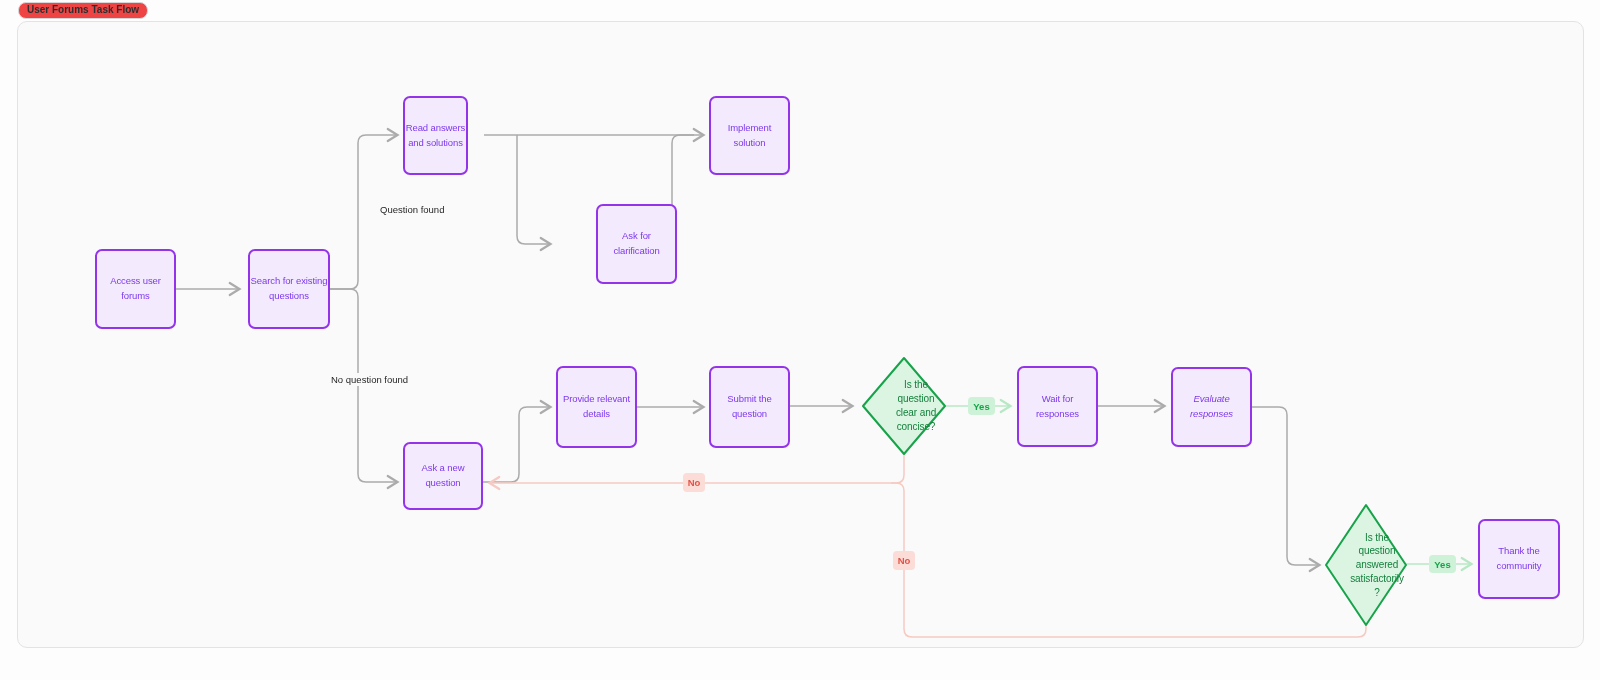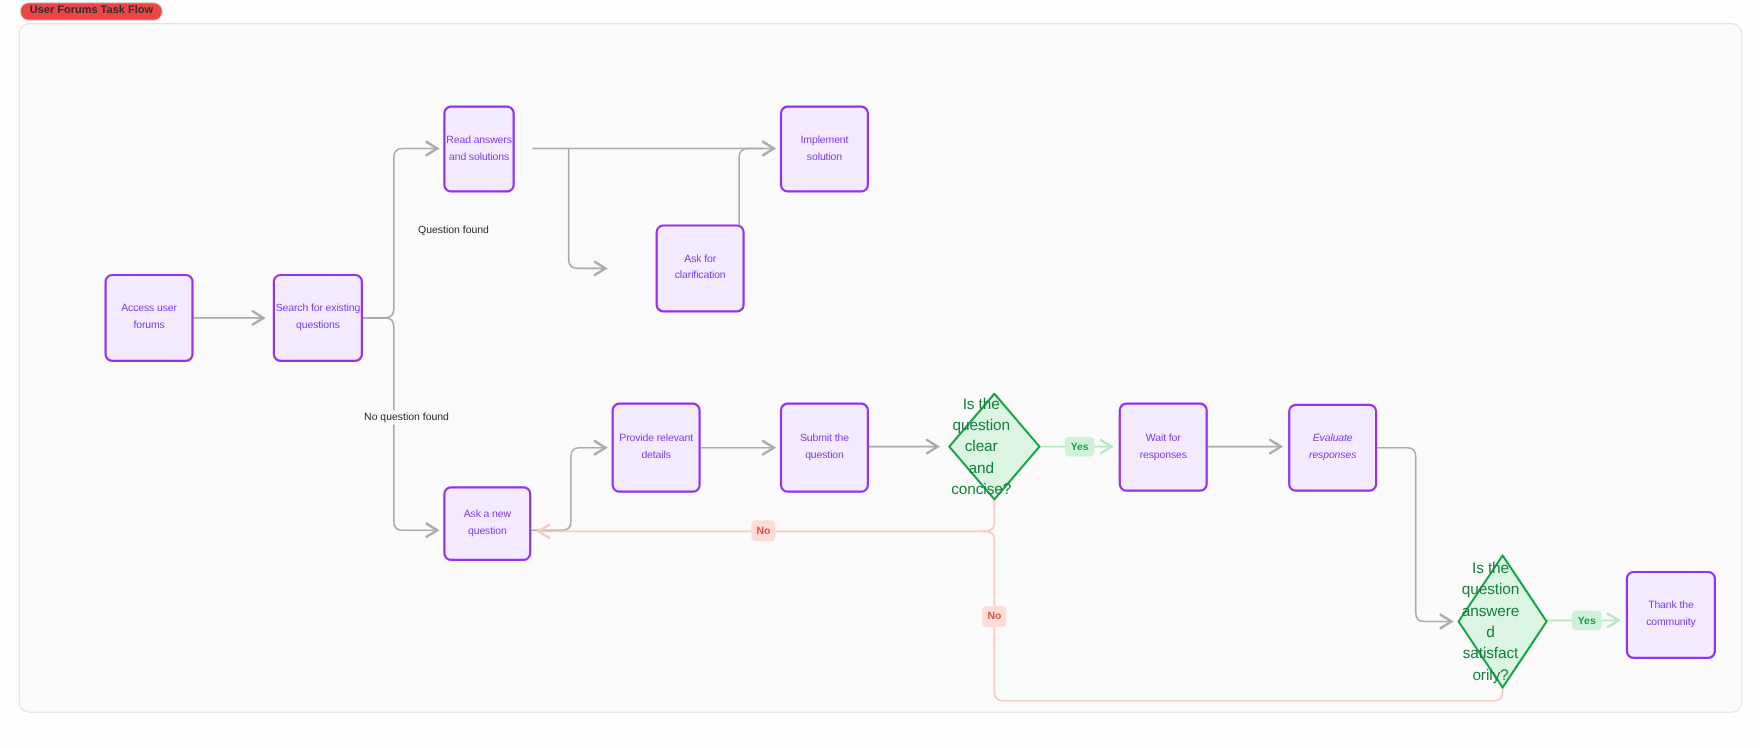--- a/index.html
+++ b/index.html
@@ -20,22 +20,22 @@
   }
   .edges-svg{position:absolute;left:0;top:0;z-index:1;}
   .node{
     position:absolute;z-index:2;box-sizing:border-box;
     display:flex;align-items:center;justify-content:center;text-align:center;
     background:#f4eafd;border:2px solid #9333ea;border-radius:7px;
     color:#7c3aed;font-size:9.5px;line-height:1.55;letter-spacing:-0.1px;
   }
   .node span{display:block;width:78px;}
   .diamond-label{
-    position:absolute;z-index:2;display:flex;align-items:center;justify-content:flex-start;
-    text-align:center;color:#15803d;font-size:14px;line-height:1.38;letter-spacing:-0.1px;
+    position:absolute;z-index:2;display:flex;align-items:center;justify-content:flex-end;
+    text-align:center;color:#15803d;font-size:10px;line-height:1.38;letter-spacing:-0.1px;
   }
   .diamond-label span{display:block;overflow-wrap:break-word;}
   .edge-label{
     position:absolute;z-index:3;background:#fafafa;padding:1px 3px;
     font-size:9.5px;font-weight:500;color:#262626;white-space:nowrap;
   }
   .badge{
     position:absolute;z-index:3;display:flex;align-items:center;justify-content:center;
     border-radius:4px;font-size:9.5px;font-weight:600;
   }

